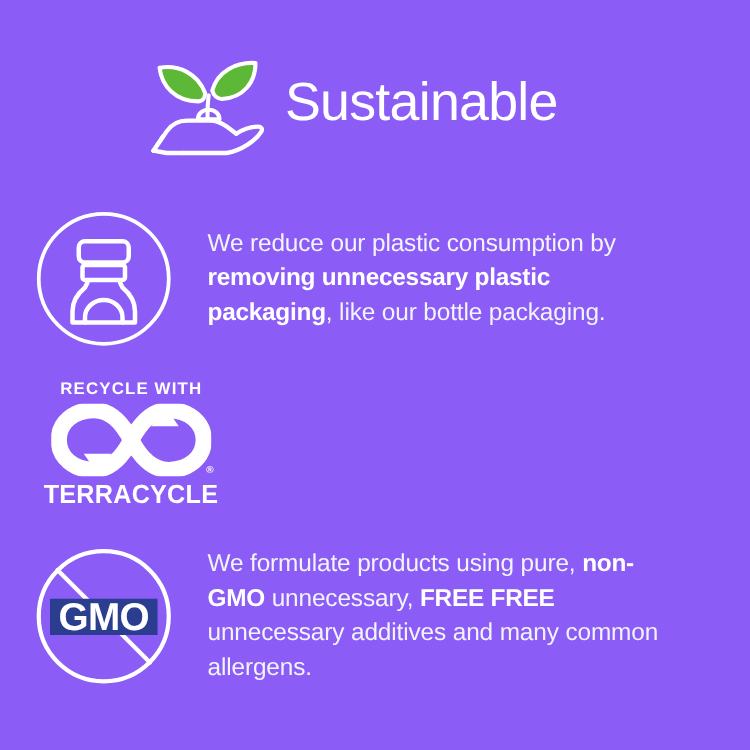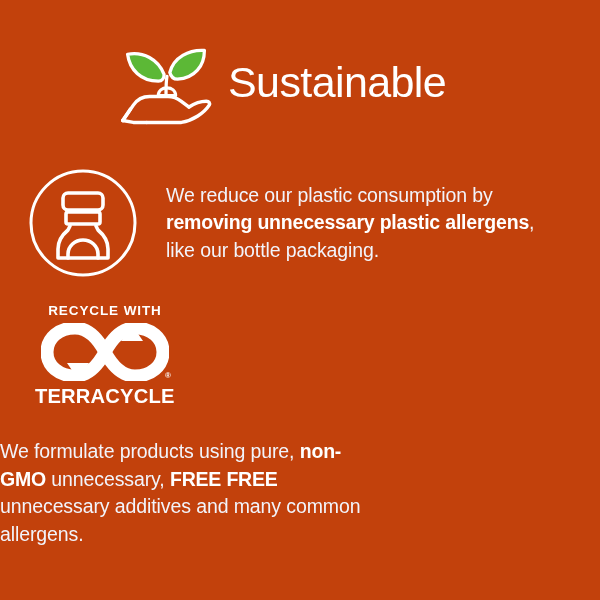--- a/index.html
+++ b/index.html
@@ -11,21 +11,21 @@
     height: 600px;
     overflow: hidden;
     background: #2a3d8f;
     font-family: "Liberation Sans", sans-serif;
     -webkit-font-smoothing: antialiased;
   }
   .poster {
     position: relative;
     width: 600px;
     height: 600px;
-    background: #c2410c;
+    background: #8b5cf6;
     box-sizing: border-box;
   }
 
   
   .header {
     position: absolute;
     left: 0;
     top: 26px;
     width: 600px;
     height: 112px;
@@ -213,21 +213,21 @@
 
             <path d="M42 58 L40 62 C34 67 30 73 30 81 L30 90 L80 90 L80 81
                      C80 73 76 67 70 62 L68 58" fill="none" stroke="#ffffff" stroke-width="3.6" stroke-linecap="round" stroke-linejoin="round"></path>
 
             <path d="M40 90 L40 86 C40 78 47 72 55 72 C63 72 70 78 70 86 L70 90" fill="none" stroke="#ffffff" stroke-width="3.6" stroke-linecap="round" stroke-linejoin="round"></path>
           </svg>
         </div>
       </div>
       <div class="text-cell">
         <div class="body-text">
-          <span>We reduce our plastic consumption by </span><b>removing unnecessary plastic allergens</b><span>, like our bottle packaging.</span>
+          <span>We reduce our plastic consumption by </span><b>removing unnecessary plastic packaging</b><span>, like our bottle packaging.</span>
         </div>
       </div>
     </div>
 
     <div class="row row-2">
       <div class="icon-cell">
         <div class="tc-lockup">
 
           <div class="tc-top">RECYCLE WITH</div>
 
@@ -250,20 +250,32 @@
             </svg>
             <span class="tc-reg">®</span>
           </div>
 
           <div class="tc-bottom">TERRACYCLE</div>
         </div>
       </div>
     </div>
 
     <div class="row row-3">
+      <div class="icon-cell">
+        <div class="circle-icon">
+          <svg viewBox="0 0 110 110" width="110" height="110" aria-hidden="true">
+            <circle cx="55" cy="55" r="52" fill="none" stroke="#ffffff" stroke-width="3.4"></circle>
+
+            <line x1="18" y1="18" x2="92" y2="92" stroke="#ffffff" stroke-width="3.4" stroke-linecap="round"></line>
+
+            <rect x="12" y="41" width="86" height="29" fill="#2a3d8f"></rect>
+            <text class="gmo-text" x="55" y="66" text-anchor="middle">GMO</text>
+          </svg>
+        </div>
+      </div>
       <div class="text-cell">
         <div class="body-text">
           <span>We formulate products using pure, </span><b>non-GMO</b><span> unnecessary, </span><b>FREE FREE</b><span> unnecessary additives and many common allergens.</span>
         </div>
       </div>
     </div>
 
   </div>
 </div>
 

